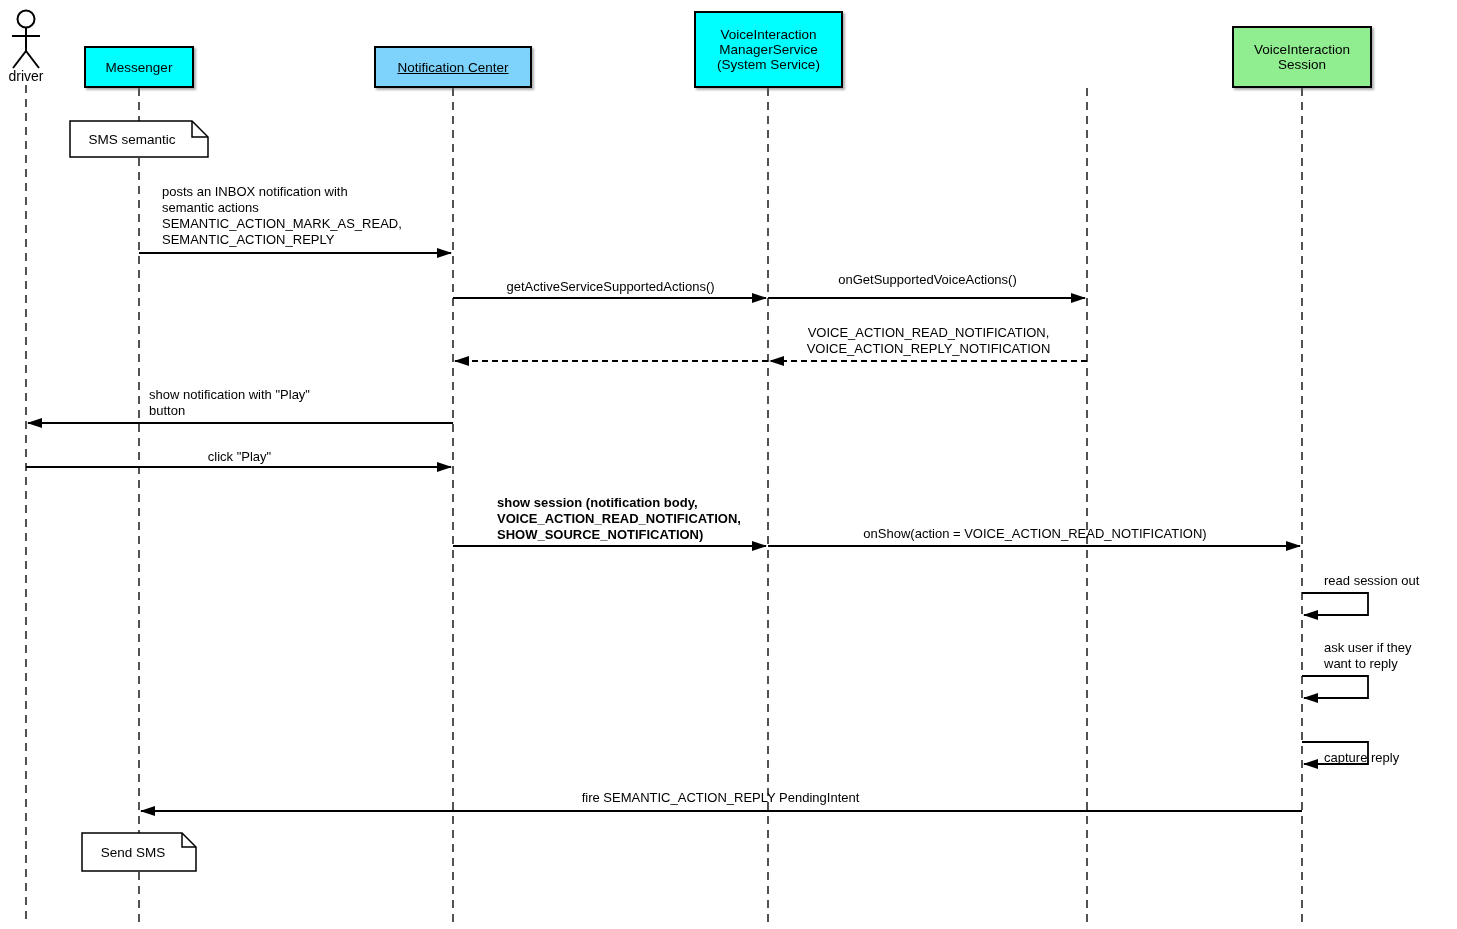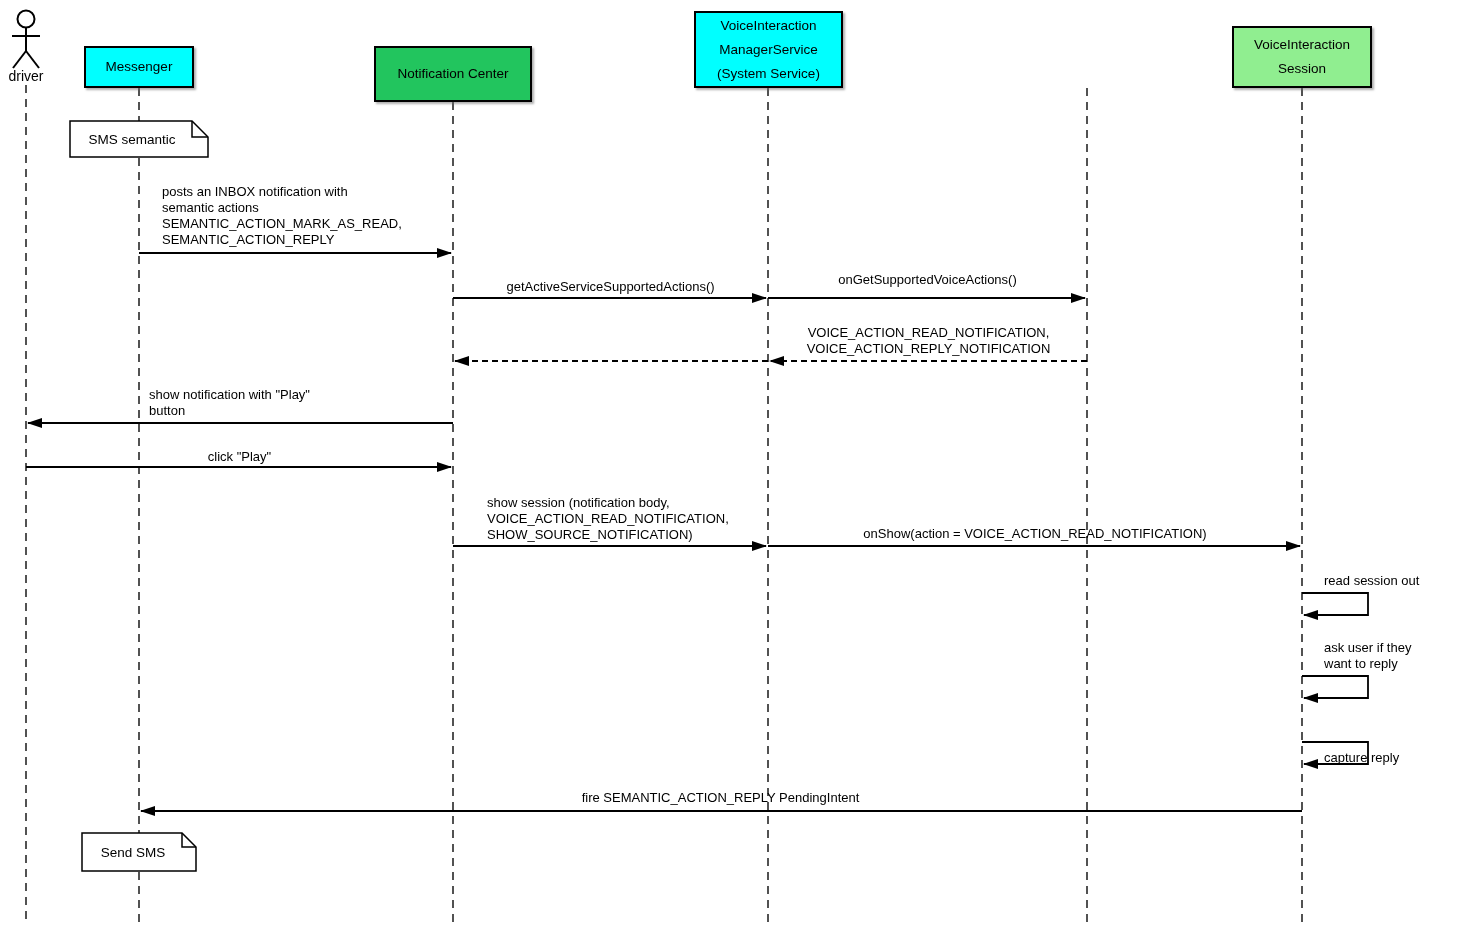--- a/index.html
+++ b/index.html
@@ -15,21 +15,21 @@
   .layer { position: absolute; left: 0; top: 0; }
   .participant {
     position: absolute;
     border: 2px solid #000;
     box-shadow: 2px 2px 2px rgba(110,110,110,0.55);
     display: flex;
     align-items: center;
     justify-content: center;
     text-align: center;
     font-size: 13.5px;
-    line-height: 24px;
+    line-height: 15px;
     white-space: pre-line;
     box-sizing: border-box;
   }
   .msg {
     position: absolute;
     font-size: 13px;
     line-height: 16px;
     white-space: pre-line;
   }
   .center { text-align: center; }
@@ -103,21 +103,21 @@
       <path d="M1302,742 L1368,742 L1368,764 L1304,764" marker-end="url(#ah)"></path>
       <line x1="1302" y1="811" x2="141" y2="811" marker-end="url(#ah)"></line>
     </g>
   </svg>
 
   <div class="actor-label">driver</div>
 
   <div class="participant" style="left: 84px; top: 46px; width: 110px; height: 42px; background-color: rgb(0, 255, 255);">
     <span>Messenger</span>
   </div>
-  <div class="participant" style="left: 374px; top: 46px; width: 158px; height: 56px; background-color: #22c55e;">
+  <div class="participant" style="left: 374px; top: 46px; width: 158px; height: 42px; background-color: #7dd3fc; text-decoration: underline;">
     <span>Notification Center</span>
   </div>
   <div class="participant" style="left: 694px; top: 11px; width: 149px; height: 77px; background-color: rgb(0, 255, 255);">
     <span>VoiceInteraction
 ManagerService
 (System Service)</span>
   </div>
   <div class="participant" style="left: 1232px; top: 26px; width: 140px; height: 62px; background-color: rgb(144, 238, 144);">
     <span>VoiceInteraction
 Session</span>
@@ -130,21 +130,21 @@
 semantic actions
 SEMANTIC_ACTION_MARK_AS_READ,
 SEMANTIC_ACTION_REPLY</div>
   <div class="msg center" style="left:453px; top:279px; width:315px;">getActiveServiceSupportedActions()</div>
   <div class="msg center" style="left:768px; top:272px; width:319px;">onGetSupportedVoiceActions()</div>
   <div class="msg center" style="left:770px; top:325px; width:317px;">VOICE_ACTION_READ_NOTIFICATION,
 VOICE_ACTION_REPLY_NOTIFICATION</div>
   <div class="msg" style="left:149px; top:387px;">show notification with "Play"
 button</div>
   <div class="msg center" style="left:26px; top:449px; width:427px;">click "Play"</div>
-  <div class="msg" style="left:487px; top:495px;">show session (notification body,
+  <div class="msg" style="left:497px; top:495px;font-weight:bold;">show session (notification body,
 VOICE_ACTION_READ_NOTIFICATION,
 SHOW_SOURCE_NOTIFICATION)</div>
   <div class="msg center" style="left:768px; top:526px; width:534px;">onShow(action = VOICE_ACTION_READ_NOTIFICATION)</div>
   <div class="msg" style="left:1324px; top:573px;">read session out</div>
   <div class="msg" style="left:1324px; top:640px;">ask user if they
 want to reply</div>
   <div class="msg" style="left:1324px; top:750px;">capture reply</div>
   <div class="msg center" style="left:139px; top:790px; width:1163px;">fire SEMANTIC_ACTION_REPLY PendingIntent</div>
 
 </div>

